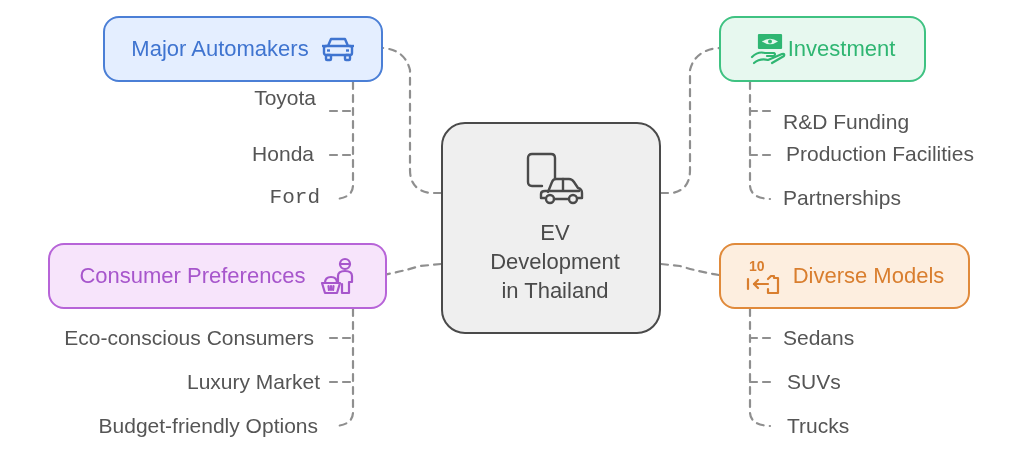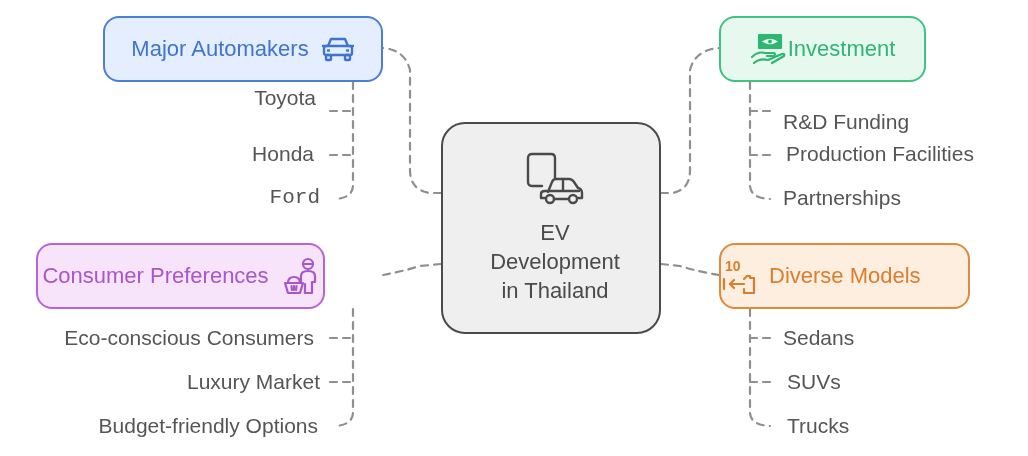--- a/index.html
+++ b/index.html
@@ -13,23 +13,23 @@
 
   #center { left:441px; top:122px; width:220px; height:212px; background:#efefef; border-color:#4a4a4a; border-radius:24px;
             flex-direction:column; justify-content:center;padding-left:8px; }
   #center .icon { margin-bottom:10px; }
   #center .title { font-size:22px; color:#4a4a4a; text-align:center; line-height:29px; white-space:pre-line; }
 
   #n-auto { left:103px; top:16px; width:280px; height:66px; background:#e4eeff; border-color:#4b7fd6; justify-content:center; }
   #n-auto .label { color:#3f74d0; margin-right:12px; }
   #n-inv { left:719px; top:16px; width:207px; height:66px; background:#e7f8ef; border-color:#3fc282; justify-content:center; }
   #n-inv .label { color:#2fb672; margin-left:2px; }
-  #n-cons { left:36px; top:243px; width:289px; height:66px; background:#f7e4fb; border-color:#b764d8; justify-content:center; }
+  #n-cons { left:48px; top:243px; width:339px; height:66px; background:#f7e4fb; border-color:#b764d8; justify-content:center; }
   #n-cons .label { color:#a756cc; margin-right:14px; }
-  #n-div { left:719px; top:243px; width:251px; height:66px; background:#fdeedf; border-color:#e08a3b; }
+  #n-div { left:719px; top:243px; width:251px; height:66px; background:#fdeedf; border-color:#e08a3b; justify-content:center; }
   #n-div .label { color:#d97e2e; margin-left:10px; }
 
   .leaf { position:absolute; font-size:21px; color:#555555; white-space:nowrap; }
 </style>
 </head>
 <body>
 
 <svg id="connectors" viewBox="0 0 1028 456">
 
   <path class="conn" d="M441,193 L430,193 Q410,190 410,170 L410,70 Q405,50 383,48"></path>

